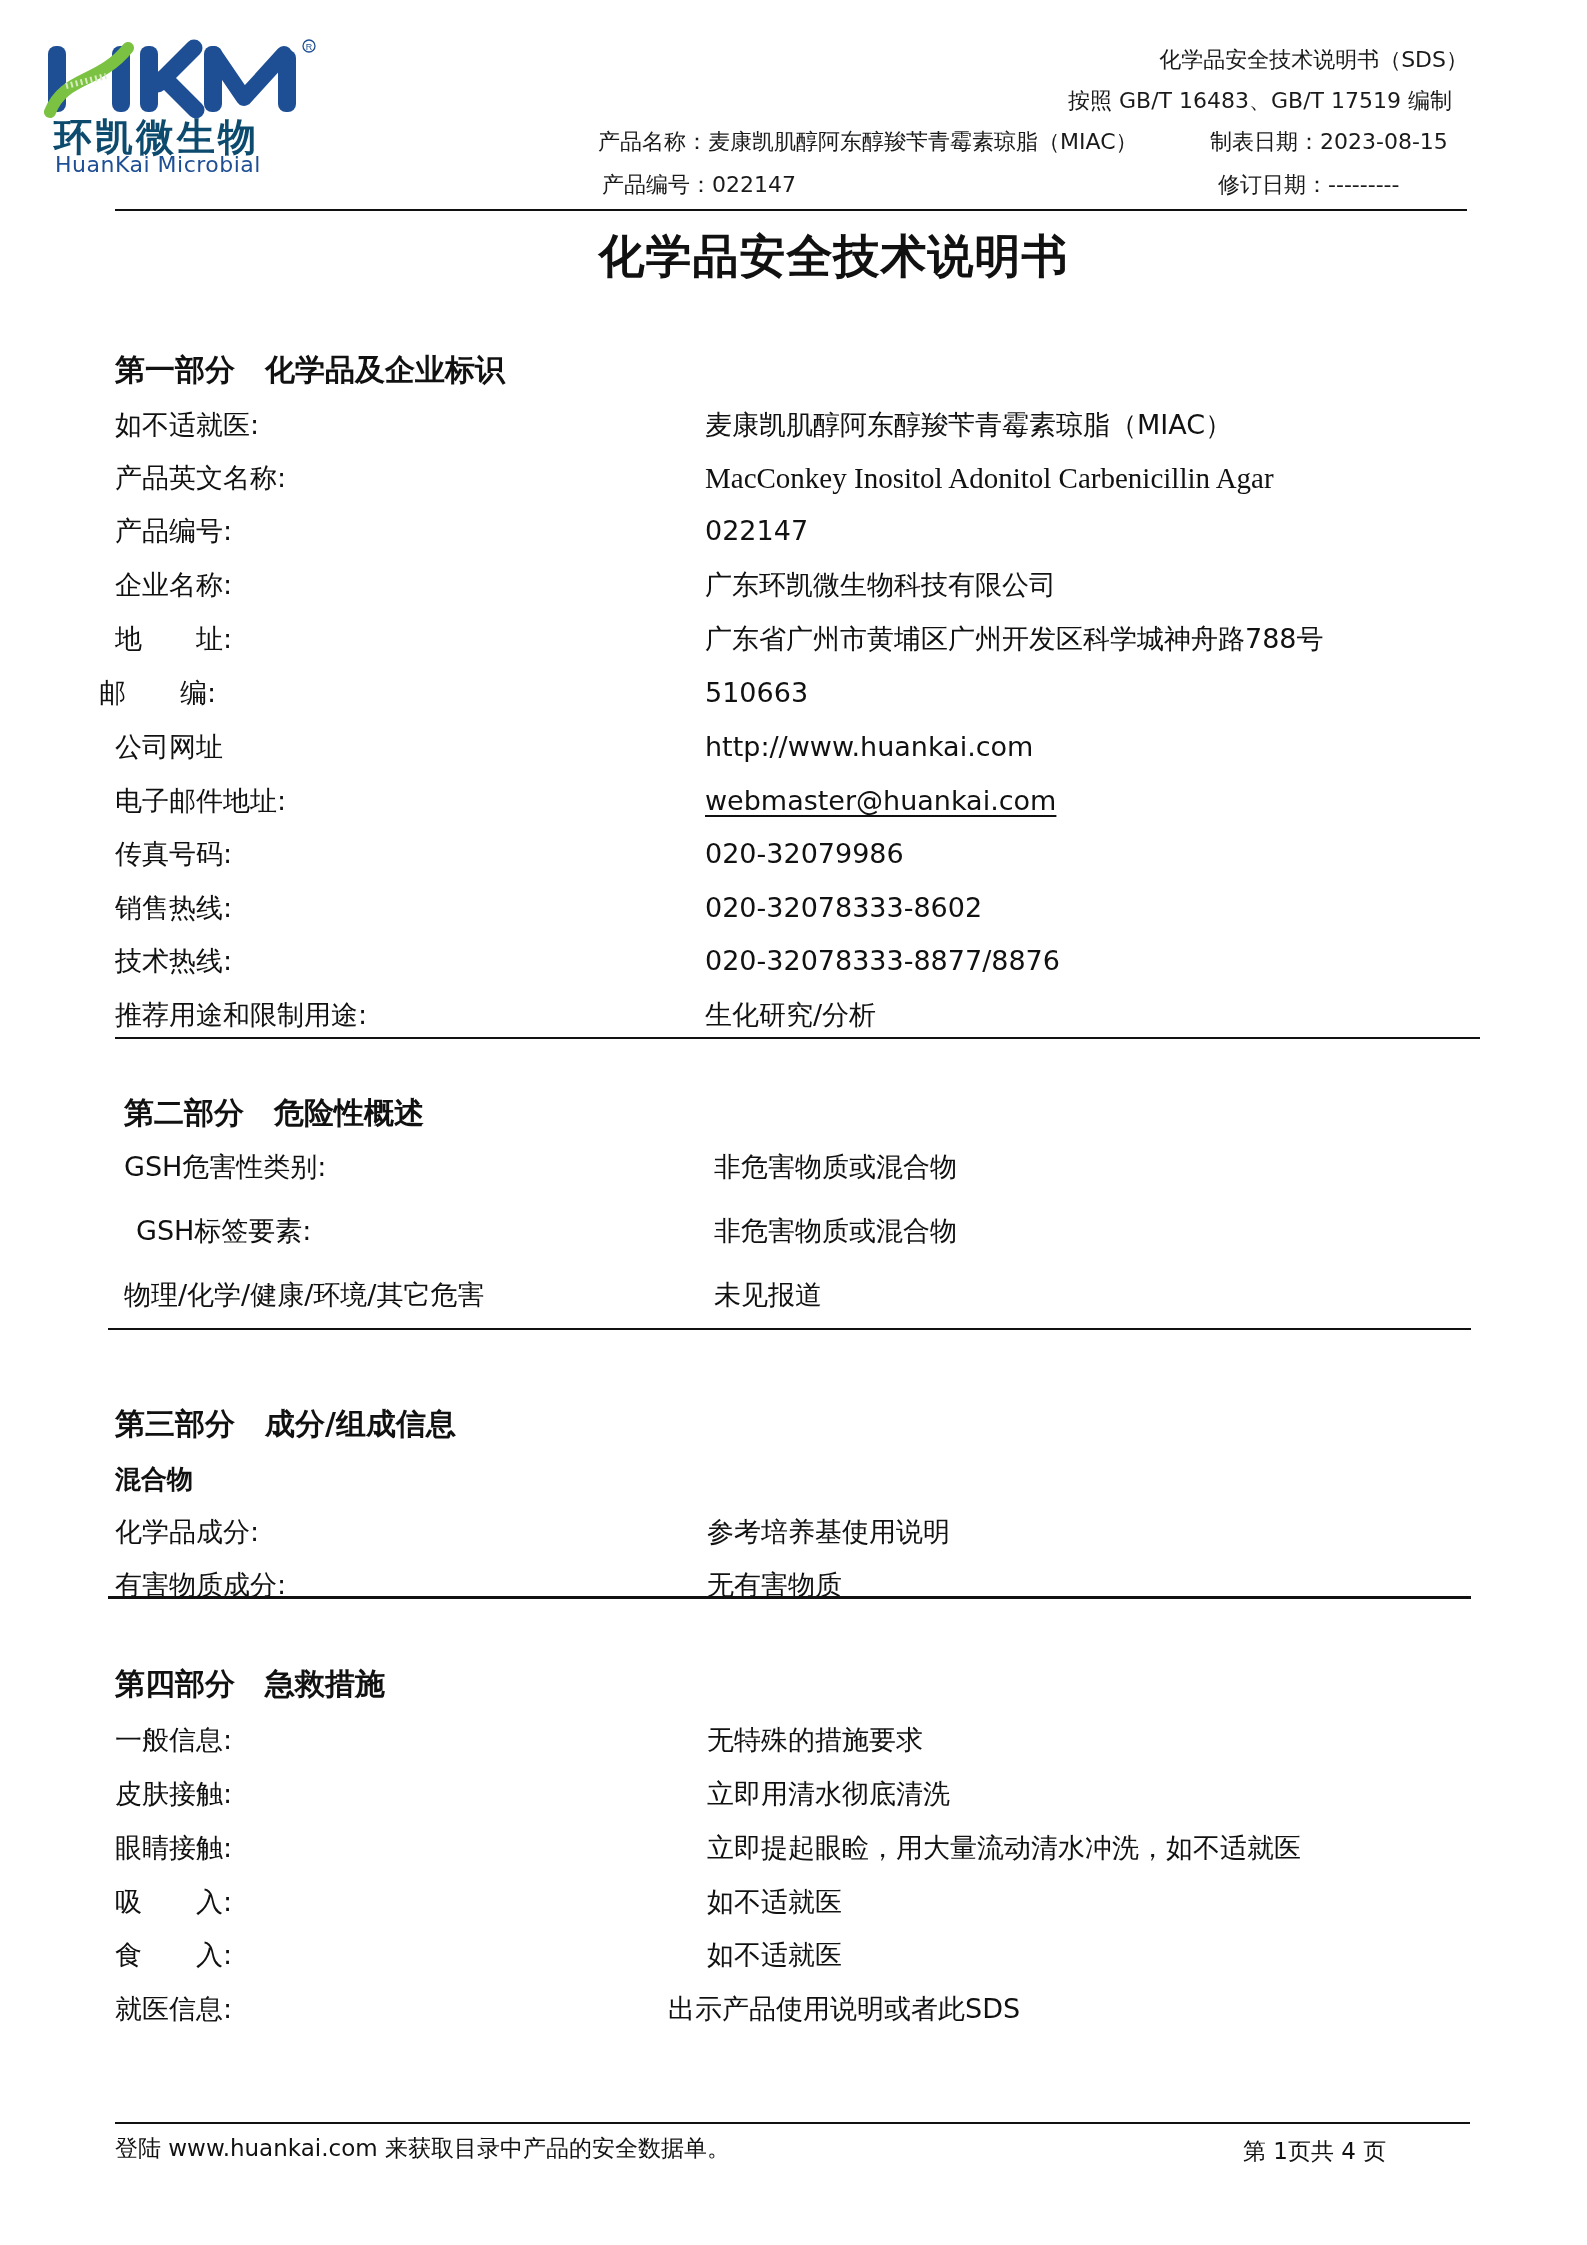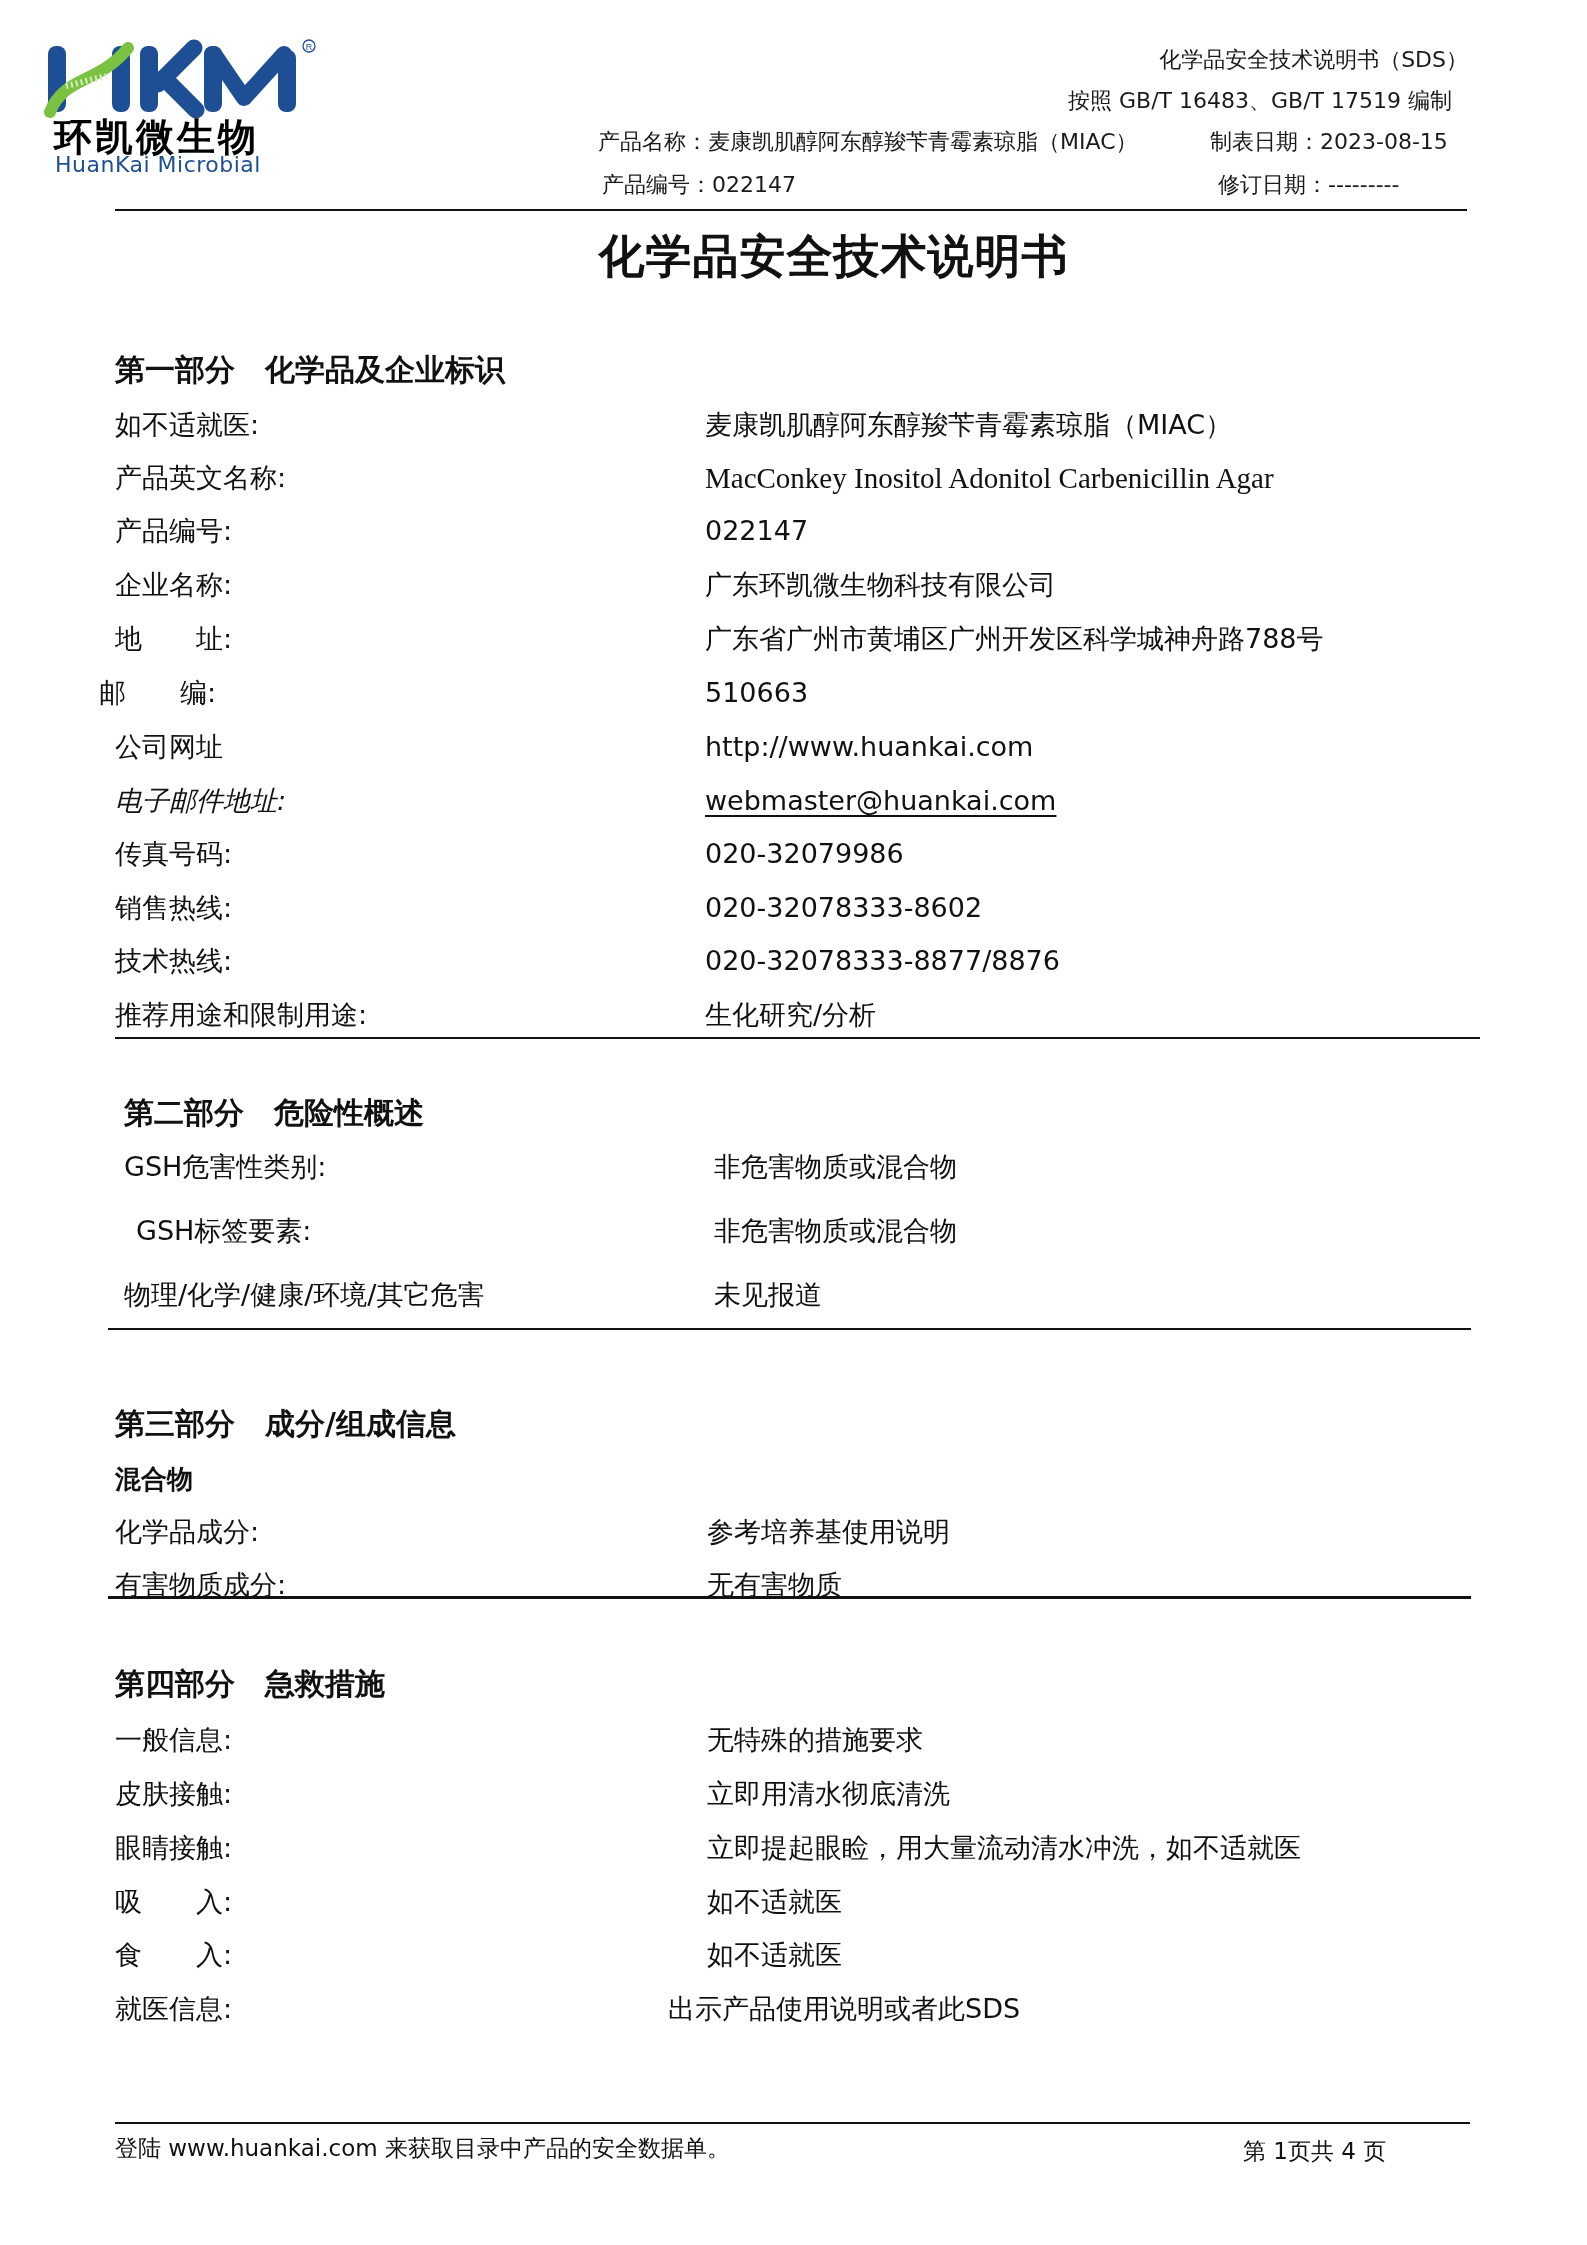--- a/index.html
+++ b/index.html
@@ -14,21 +14,21 @@
   .title { font-size: 46px; font-weight: bold; letter-spacing: 1px; padding-left: 40px; }
   .sec-h { font-size: 30px; font-weight: bold; line-height: 36px; }
   .sub-h { font-size: 26px; font-weight: bold; line-height: 32px; }
   .lbl, .val { font-size: 27px; line-height: 34px; }
   .serif { font-family: "Liberation Serif", "DejaVu Serif", serif; font-size: 29px; }
   .link { text-decoration: underline; text-underline-offset: 5px; text-decoration-thickness: 2px; }
   .foot { font-size: 23px; line-height: 28px; }
 
   
   .logo { position: absolute; left: 44px; top: 36px; width: 290px; height: 150px; }
-  .logo-cn { position: absolute; left: 54px; top: 112px; font-size: 38px; font-weight: bold; color: #000000; letter-spacing: 3px; }
+  .logo-cn { position: absolute; left: 54px; top: 112px; font-size: 38px; font-weight: bold; color: #0c4a6e; letter-spacing: 3px; }
   .logo-en { position: absolute; left: 55px; top: 152px; font-size: 22px; color: #1e4f95; letter-spacing: 0.5px; }
 </style>
 </head>
 <body>
 
 <div>
   <svg class="logo" viewBox="0 0 290 150" xmlns="http://www.w3.org/2000/svg">
 
     <rect x="4" y="10" width="18" height="66" rx="8" fill="#1e4f95"></rect>
 
@@ -90,21 +90,21 @@
 
   <div class="abs lbl" style="left:115px; top:622px;">地　　址:</div>
   <div class="abs val" style="left:705px; top:622px;">广东省广州市黄埔区广州开发区科学城神舟路788号</div>
 
   <div class="abs lbl" style="left:99px; top:676px;">邮　　编:</div>
   <div class="abs val" style="left:705px; top:676px;text-align:right;">510663</div>
 
   <div class="abs lbl" style="left:115px; top:730px;">公司网址</div>
   <div class="abs val" style="left:705px; top:730px;">http://www.huankai.com</div>
 
-  <div class="abs lbl" style="left:115px; top:784px;font-style:italic;">电子邮件地址:</div>
+  <div class="abs lbl" style="left:115px; top:784px;">电子邮件地址:</div>
   <div class="abs val link" style="left:705px; top:784px;">webmaster@huankai.com</div>
 
   <div class="abs lbl" style="left:115px; top:837px;">传真号码:</div>
   <div class="abs val" style="left:705px; top:837px;">020-32079986</div>
 
   <div class="abs lbl" style="left:115px; top:891px;text-align:right;">销售热线:</div>
   <div class="abs val" style="left:705px; top:891px;">020-32078333-8602</div>
 
   <div class="abs lbl" style="left:115px; top:944px;">技术热线:</div>
   <div class="abs val" style="left:705px; top:944px;">020-32078333-8877/8876</div>

